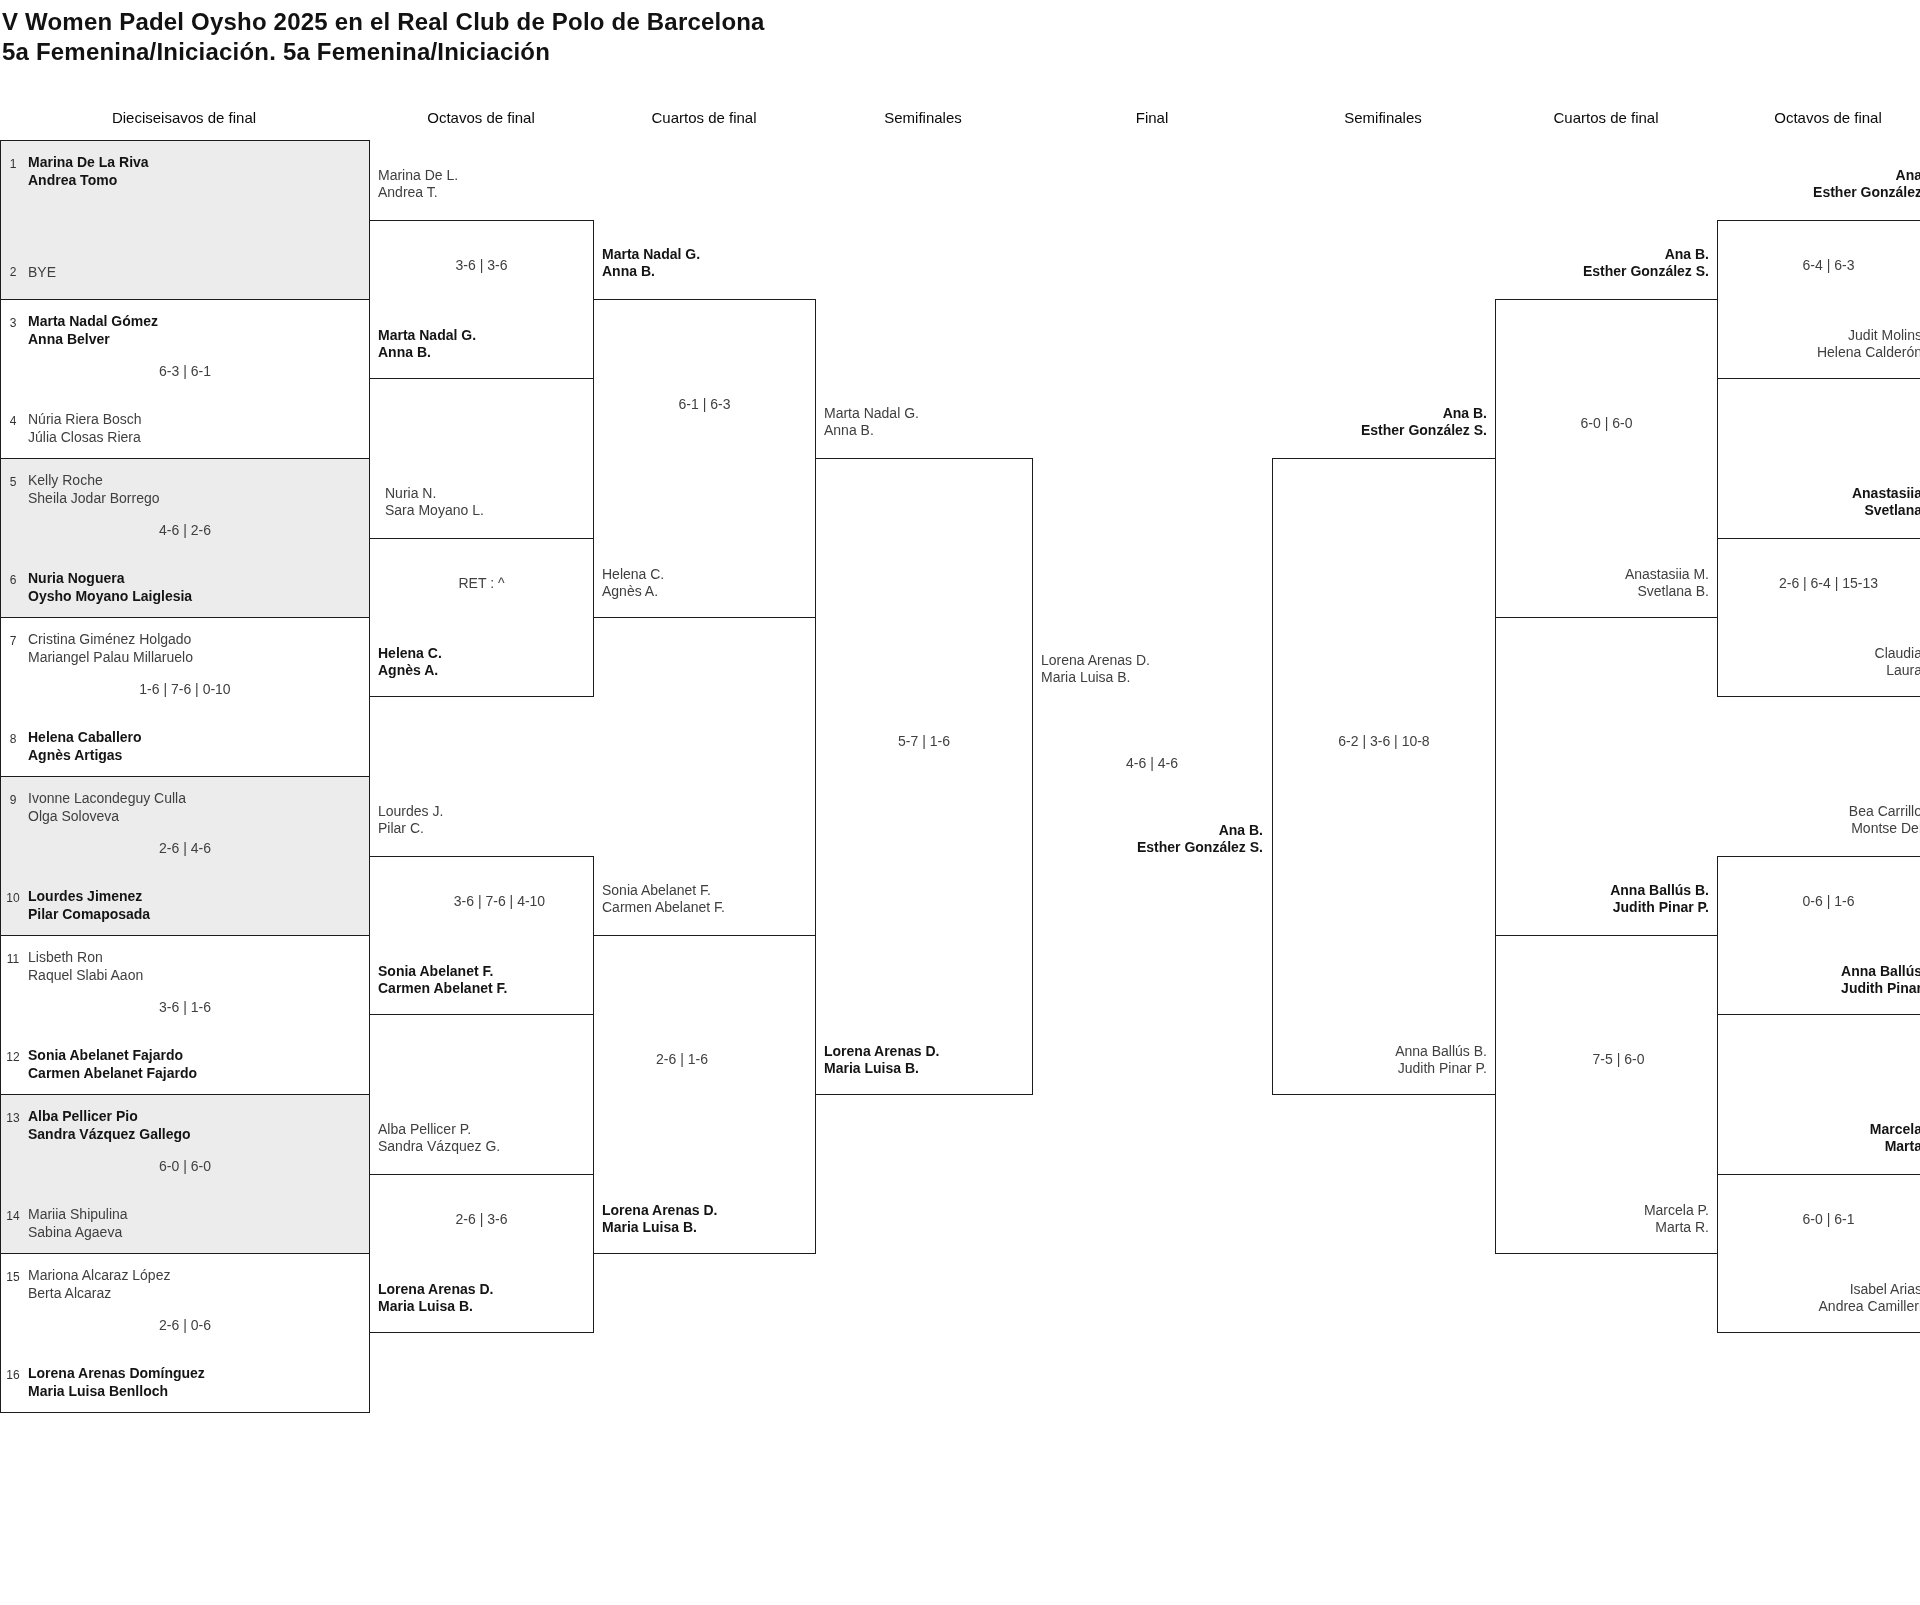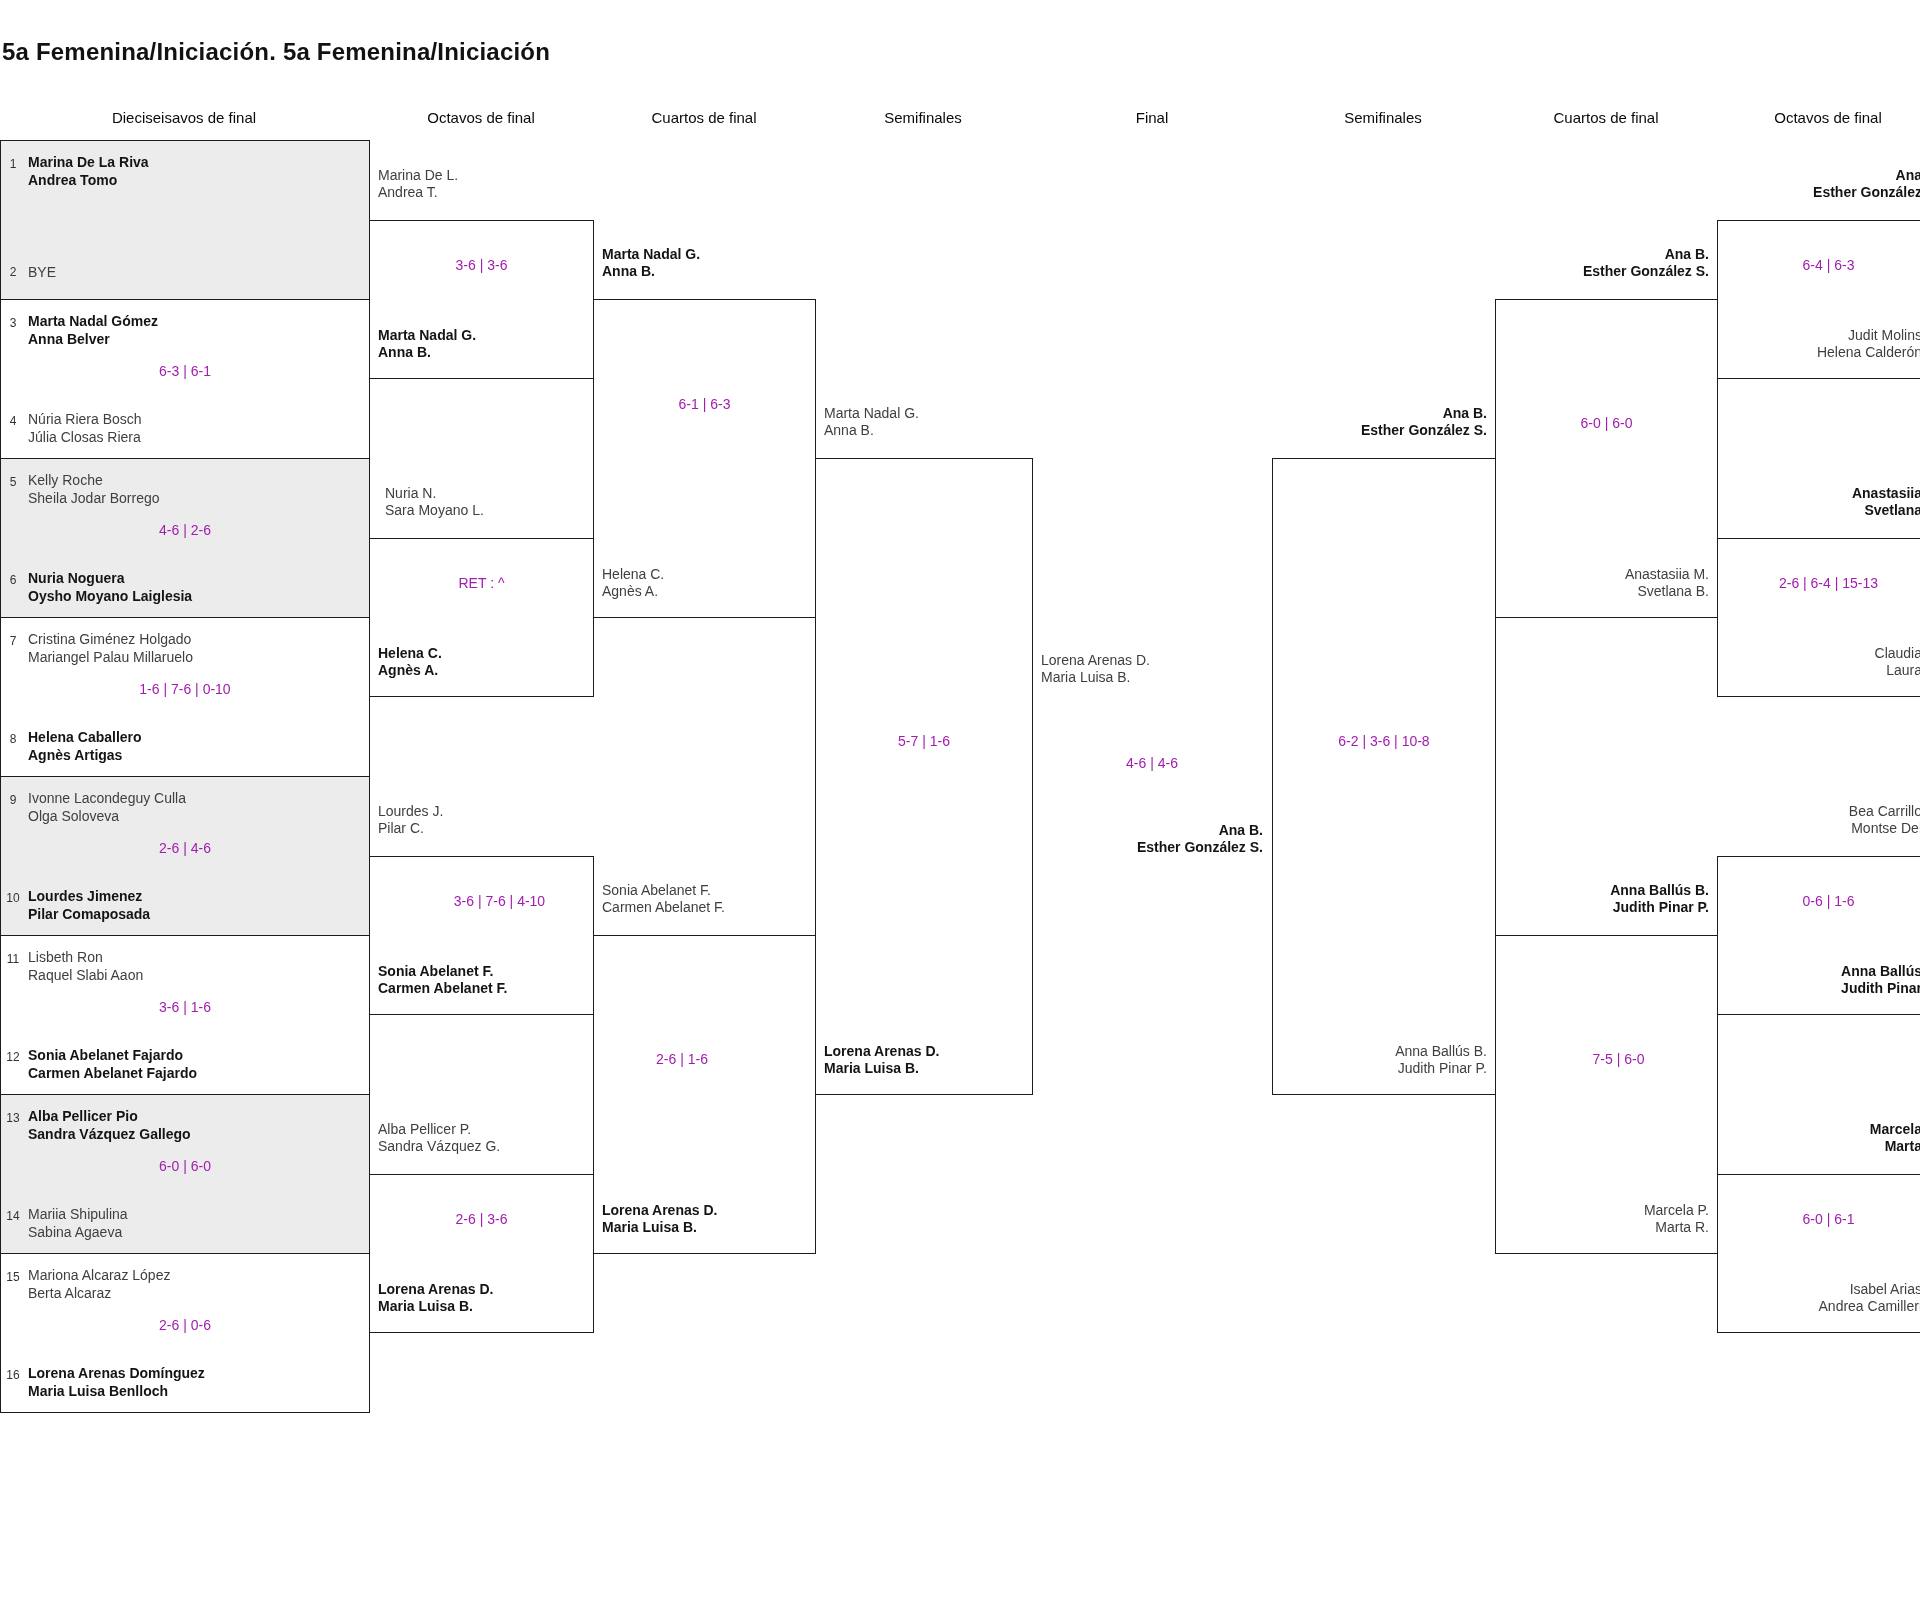--- a/index.html
+++ b/index.html
@@ -11,29 +11,30 @@
     color:#121212; white-space:nowrap; letter-spacing:0.2px; }
   .hdr { position:absolute; top:109px; width:200px; text-align:center;
     font-size:15px; color:#0a0a0a; white-space:nowrap; }
   .box { position:absolute; border:1px solid #1c1c1c; box-sizing:border-box; background:#ffffff; }
   .box.gray { background:#ececec; }
   .team { position:absolute; font-size:14px; line-height:17px; color:#3f3f3f; white-space:nowrap; }
   .team span { display:block; }
   .team.win { font-weight:bold; color:#141414; }
   .team.right { text-align:right; }
   .rteam { line-height:18px; }
-  .score { position:absolute; font-size:14px; line-height:17px; color:#a21caf;
+  .score { position:absolute; font-size:14px; line-height:17px; color:#404040;
     text-align:center; white-space:nowrap; }
   .num { position:absolute; font-size:12px; color:#333; width:18px; text-align:center; }
 </style>
 </head>
 <body>
 
 <div class="page">
 
+  <div class="title" style="top:8px">V Women Padel Oysho 2025 en el Real Club de Polo de Barcelona</div>
   <div class="title" style="top:38px">5a Femenina/Iniciación. 5a Femenina/Iniciación</div>
 
   <div class="hdr" style="left:84px">Dieciseisavos de final</div>
   <div class="hdr" style="left:381px">Octavos de final</div>
   <div class="hdr" style="left:604px">Cuartos de final</div>
   <div class="hdr" style="left:823px">Semifinales</div>
   <div class="hdr" style="left:1052px">Final</div>
   <div class="hdr" style="left:1283px">Semifinales</div>
   <div class="hdr" style="left:1506px">Cuartos de final</div>
   <div class="hdr" style="left:1728px">Octavos de final</div>

